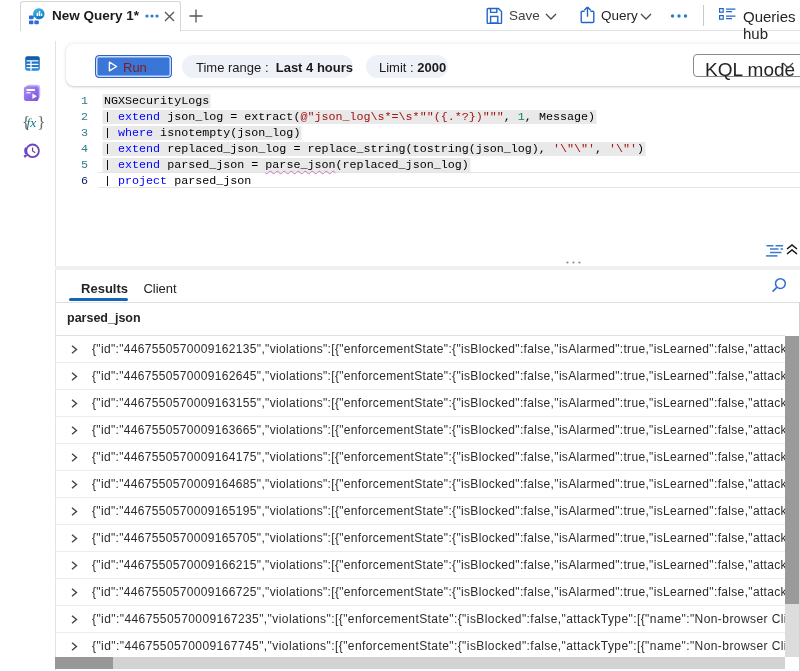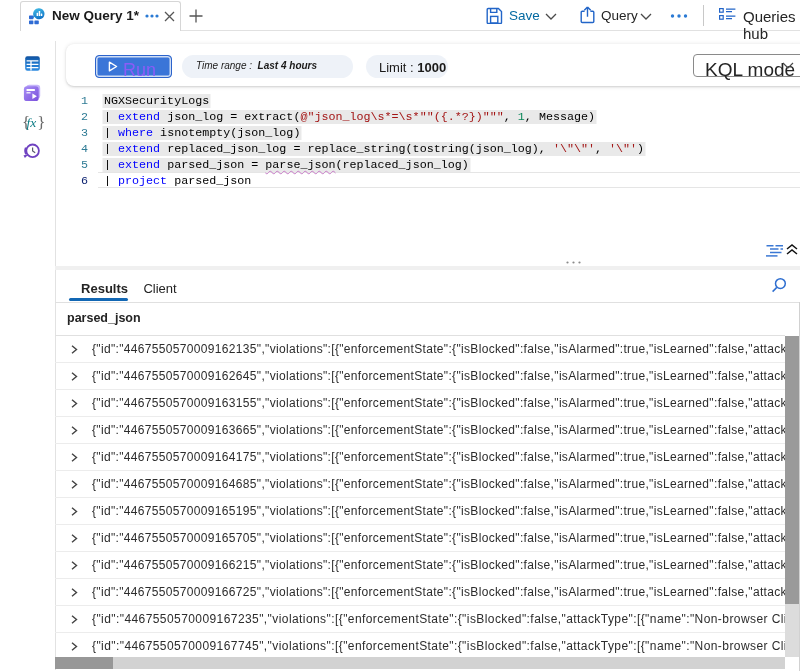--- a/index.html
+++ b/index.html
@@ -42,21 +42,21 @@
   </svg>
   <svg class="abs" style="left:171px;top:9px;" width="14" height="14" viewBox="0 0 14 14">
     <path d="M7 0.5 V13.5 M0.5 7 H13.5" stroke="#555" stroke-width="1.3"></path>
   </svg>
 
   <svg class="abs" style="left:468px;top:7px;" width="17" height="17" viewBox="0 0 17 17">
     <path d="M2.2 1.5 h10.2 l3.1 3.1 v10.9 a1 1 0 0 1 -1 1 h-12.3 a1 1 0 0 1 -1 -1 v-13 a1 1 0 0 1 1 -1 z" fill="none" stroke="#2265c8" stroke-width="1.4"></path>
     <path d="M4.6 1.8 v3.6 h6.2 v-3.6" fill="none" stroke="#2265c8" stroke-width="1.4"></path>
     <rect x="4.6" y="9.4" width="7.2" height="6.6" fill="none" stroke="#2265c8" stroke-width="1.4"></rect>
   </svg>
-  <div class="abs" style="left:491px;top:8px;font-size:13.5px;color:#0369a1;">Save</div>
+  <div class="abs" style="left:491px;top:8px;font-size:13.5px;color:#404040;">Save</div>
   <svg class="abs" style="left:527px;top:13px;" width="12" height="7" viewBox="0 0 12 7">
     <path d="M1 1 L6 6 L11 1" fill="none" stroke="#4a4a4a" stroke-width="1.3"></path>
   </svg>
   <svg class="abs" style="left:561px;top:6px;" width="17" height="18" viewBox="0 0 17 18">
     <path d="M5.6 5.2 h-2.4 a1 1 0 0 0 -1 1 v9.3 a1 1 0 0 0 1 1 h10.6 a1 1 0 0 0 1 -1 v-9.3 a1 1 0 0 0 -1 -1 h-2.4" fill="none" stroke="#2265c8" stroke-width="1.4"></path>
     <path d="M8.5 1.2 v9.6 M8.5 0.9 l-3.2 3.4 M8.5 0.9 l3.2 3.4" fill="none" stroke="#2265c8" stroke-width="1.4"></path>
   </svg>
   <div class="abs" style="left:583px;top:8px;font-size:13.5px;color:#242424;">Query</div>
   <svg class="abs" style="left:622px;top:13px;" width="12" height="7" viewBox="0 0 12 7">
     <path d="M1 1 L6 6 L11 1" fill="none" stroke="#4a4a4a" stroke-width="1.3"></path>
@@ -115,27 +115,27 @@
     <path d="M3.1 12.2 a7.3 7.3 0 0 1 -0.3 -6.6" fill="none" stroke="#6f42c1" stroke-width="1.8"></path>
     <path d="M0.5 13.2 l4.6 -0.4 l-3.2 3.2 z" fill="#6f42c1"></path>
   </svg>
 
   <div class="abs" style="left:48px;top:44px;width:743px;height:42px;background:#fff;border-radius:8px;box-shadow:0 1px 2px rgba(0,0,0,0.12), 0 0.5px 4px rgba(0,0,0,0.1);"></div>
 
   <div class="abs" style="left:77px;top:55px;width:77px;height:23px;background:#3a75d8;border:1px solid #2c63cb;border-radius:4px;box-shadow:inset 0 0 0 1.5px #cfdef5;"></div>
   <svg class="abs" style="left:90px;top:61px;" width="10" height="11" viewBox="0 0 10 11">
     <path d="M1.4 1.2 L8.6 5.5 L1.4 9.8 z" fill="none" stroke="#fff" stroke-width="1.4" stroke-linejoin="round"></path>
   </svg>
-  <div class="abs" style="left:105px;top:60px;font-size:18px;color:#8b5cf6;">Run</div>
+  <div class="abs" style="left:105px;top:60px;font-size:13px;color:#7f1d1d;">Run</div>
 
   <div class="abs" style="left:164px;top:55px;width:171px;height:23px;background:#eef2f8;border-radius:12px;"></div>
-  <div class="abs" style="left:178px;top:60px;font-size:10px;color:#1b1a19;font-style:italic;">Time range :&nbsp; <b>Last 4 hours</b></div>
+  <div class="abs" style="left:178px;top:60px;font-size:13px;color:#1b1a19;">Time range :&nbsp; <b>Last 4 hours</b></div>
 
   <div class="abs" style="left:348px;top:55px;width:82px;height:23px;background:#eef2f8;border-radius:12px;"></div>
-  <div class="abs" style="left:361px;top:60px;font-size:13px;color:#1b1a19;">Limit : <b>1000</b></div>
+  <div class="abs" style="left:361px;top:60px;font-size:13px;color:#1b1a19;">Limit : <b>2000</b></div>
 
   <div class="abs" style="left:675px;top:54px;width:111px;height:23px;background:#fff;border:1px solid #8a8a8a;border-radius:4px;"></div>
   <div class="abs" style="left:687px;top:59px;font-size:19px;color:#242424;">KQL mode</div>
   <svg class="abs" style="left:764px;top:62px;" width="12" height="7" viewBox="0 0 12 7">
     <path d="M1 1 L6 6 L11 1" fill="none" stroke="#4a4a4a" stroke-width="1.2"></path>
   </svg>
 
   <div id="editor" class="abs mono" style="left:0;top:93px;width:800px;font-size:11.7px;line-height:16px;">
     <div class="abs" style="left:38px;top:0;width:32px;text-align:right;color:#2e7b95;">
         <div>1</div>

